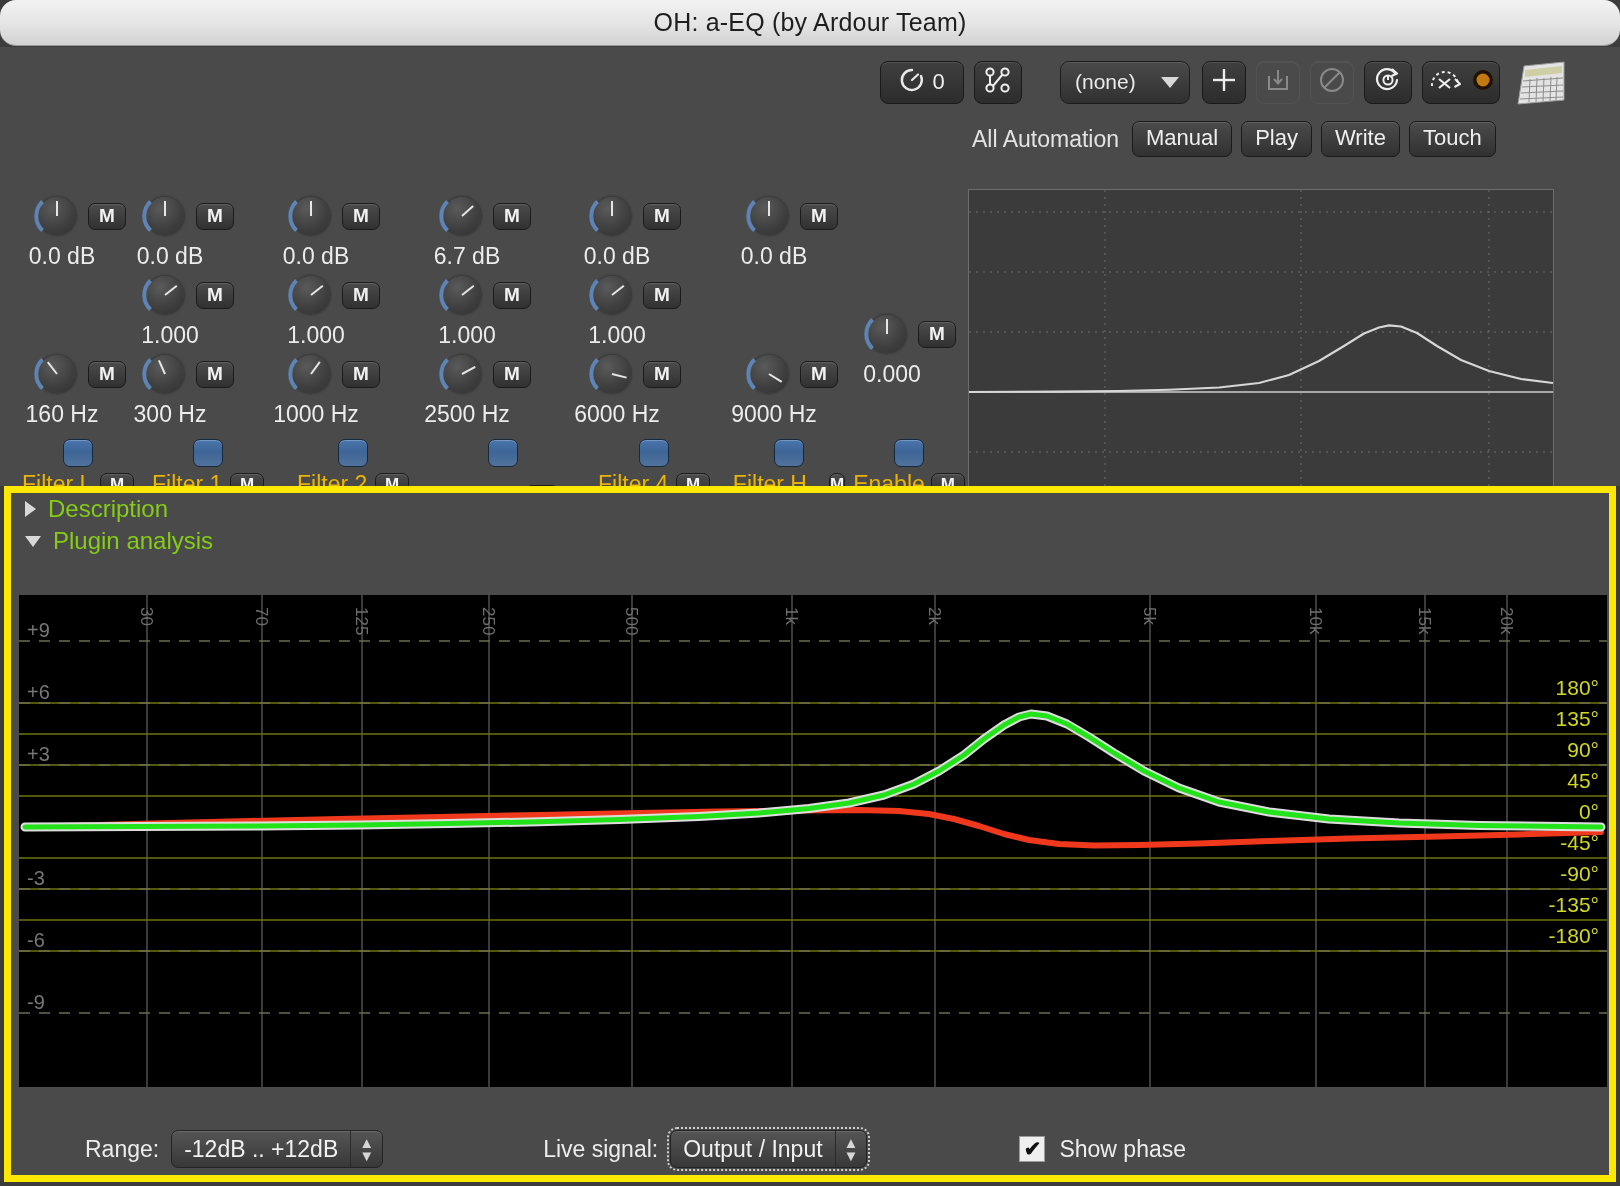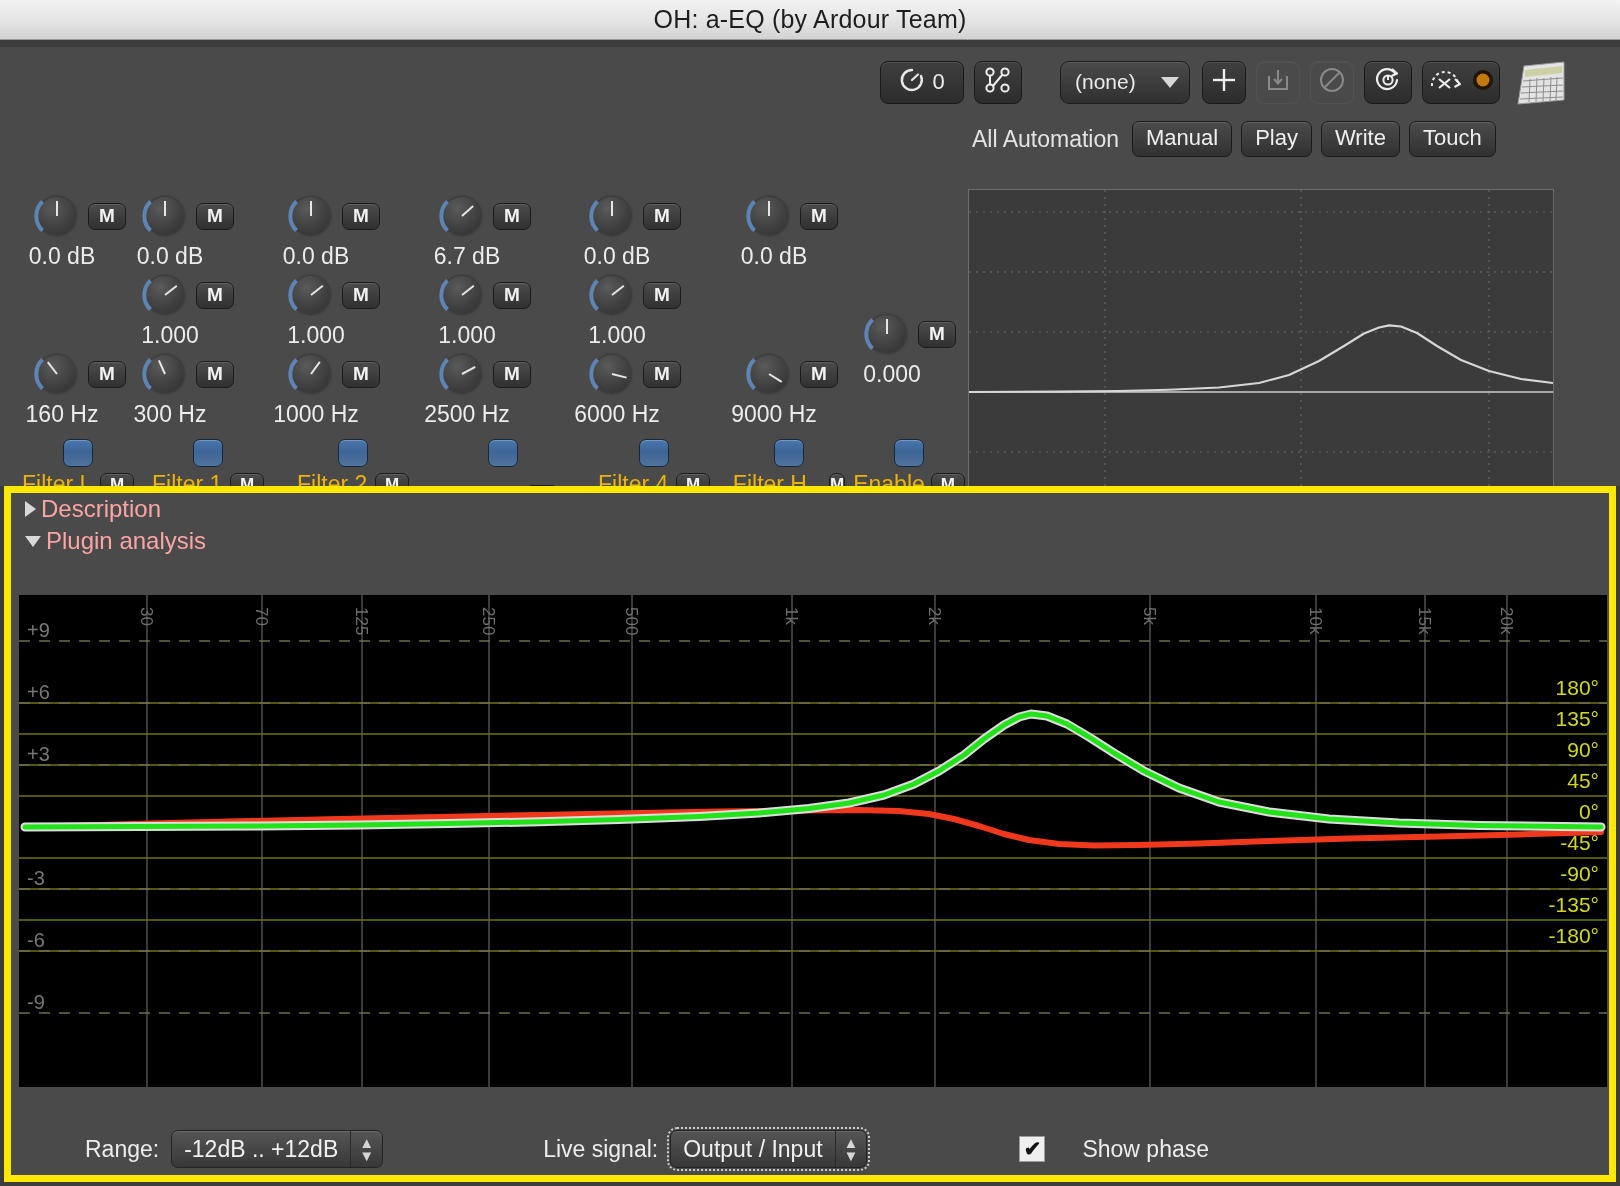--- a/index.html
+++ b/index.html
@@ -5,25 +5,26 @@
   * { box-sizing: border-box; margin: 0; padding: 0; }
   html, body {
     width: 1620px; height: 1186px;
     background: #3c3c3c;
     font-family: "Liberation Sans", sans-serif;
     overflow: hidden;
   }
 
   
   #titlebar {
-    height: 40px; width: 100%;
+    height: 46px; width: 100%;
     background: linear-gradient(to bottom, #f2f2f2 0%, #e4e4e4 55%, #d2d2d2 100%);
     border-bottom: 1px solid #9a9a9a;
     display: flex; align-items: center; justify-content: center;
     position: relative;
+    border-radius: 16px;
   }
   #titlebar .ttl {
     font-size: 25px; color: #1e1e1e; letter-spacing: .2px;
   }
 
   
   #plugin-body {
     position: absolute; top: 47px; left: 0; width: 1620px; height: 439px;
     background: #4a4a4a;
   }
@@ -118,39 +119,39 @@
   }
   .tog-lbl { color:#eab308; font-size:23px; white-space:nowrap; }
 
   
   #analysis {
     position:absolute; left:4px; top:486px; width:1612px; height:696px;
     border:7px solid #ffe800;
     background:#4a4a4a;
   }
   .disc-row {
-    display:flex; align-items:center; gap:5px;
+    display:flex; align-items:center; gap:12px;
     padding: 2px 0 2px 14px;
-    color:#fca5a5; font-size:24px;
+    color:#84cc16; font-size:24px;
   }
   .tri-r { width:0;height:0;border-top:8px solid transparent;border-bottom:8px solid transparent;border-left:11px solid #d9d9d9;}
   .tri-d { width:0;height:0;border-left:8px solid transparent;border-right:8px solid transparent;border-top:11px solid #d9d9d9;}
 
   #graph-wrap {
     position:absolute; left:8px; top:102px; width:1588px; height:492px;
     background:#000;
   }
   #graph-wrap svg { display:block; }
 
   #bottom-bar {
     position:absolute; left:0; bottom:0; width:100%; height:52px;
     background:#4a4a4a;
     display:flex; align-items:center;
   }
-  .bb-label { color:#ededed; font-size:23px;margin-left:23px; }
+  .bb-label { color:#ededed; font-size:23px; }
   .spin {
     display:inline-flex; align-items:center;
     background: linear-gradient(to bottom,#555,#383838);
     border:1px solid #232323; border-radius:7px;
     height:38px; color:#f1f1f1; font-size:23px;
     box-shadow: inset 0 1px 0 rgba(255,255,255,.12);
   }
   .spin .txt { padding:0 12px; }
   .spin .sep { width:1px; height:100%; background:#2a2a2a;}
   .spin .arrows { padding:0 8px; font-size:15px; line-height:.9; color:#d6d6d6; display:flex; flex-direction:column;}

